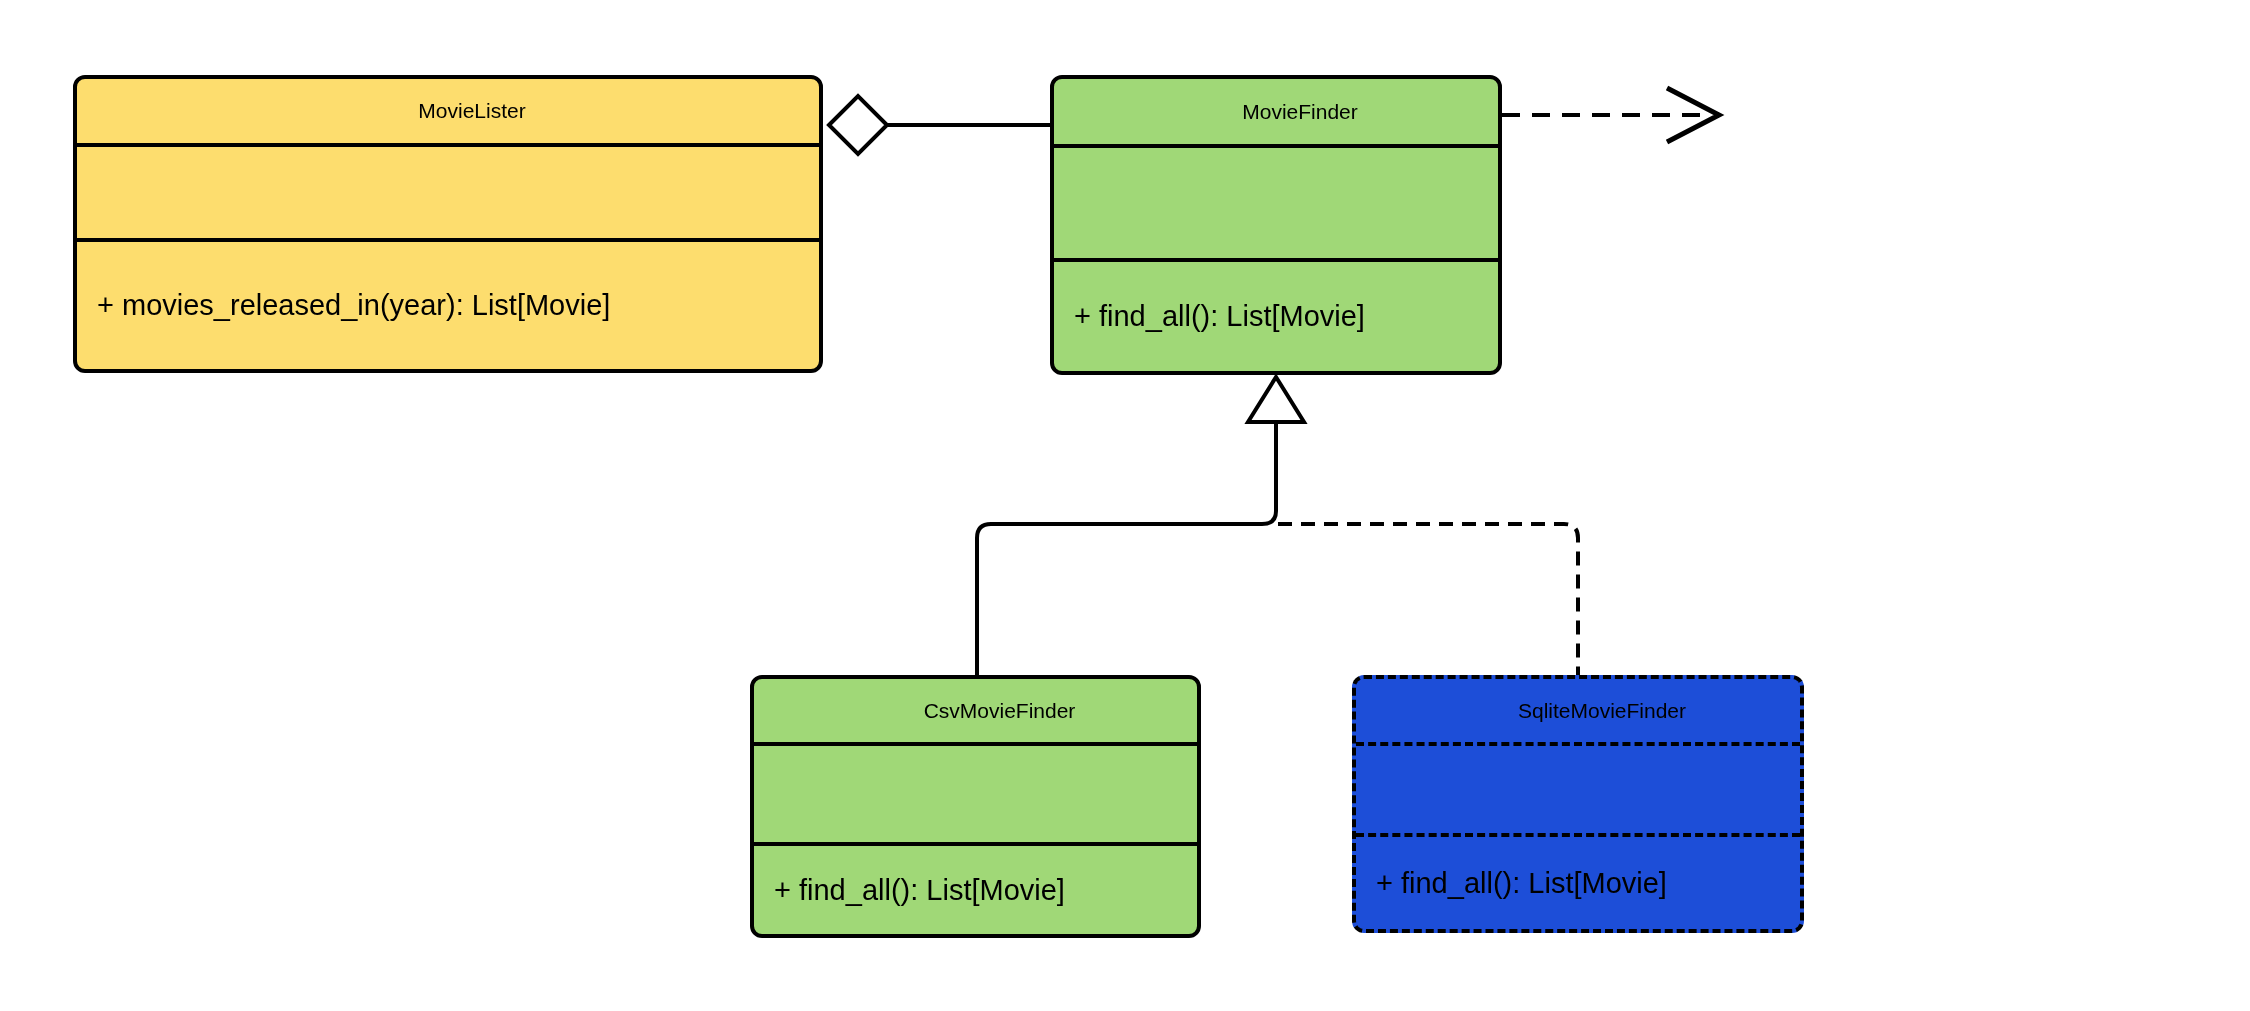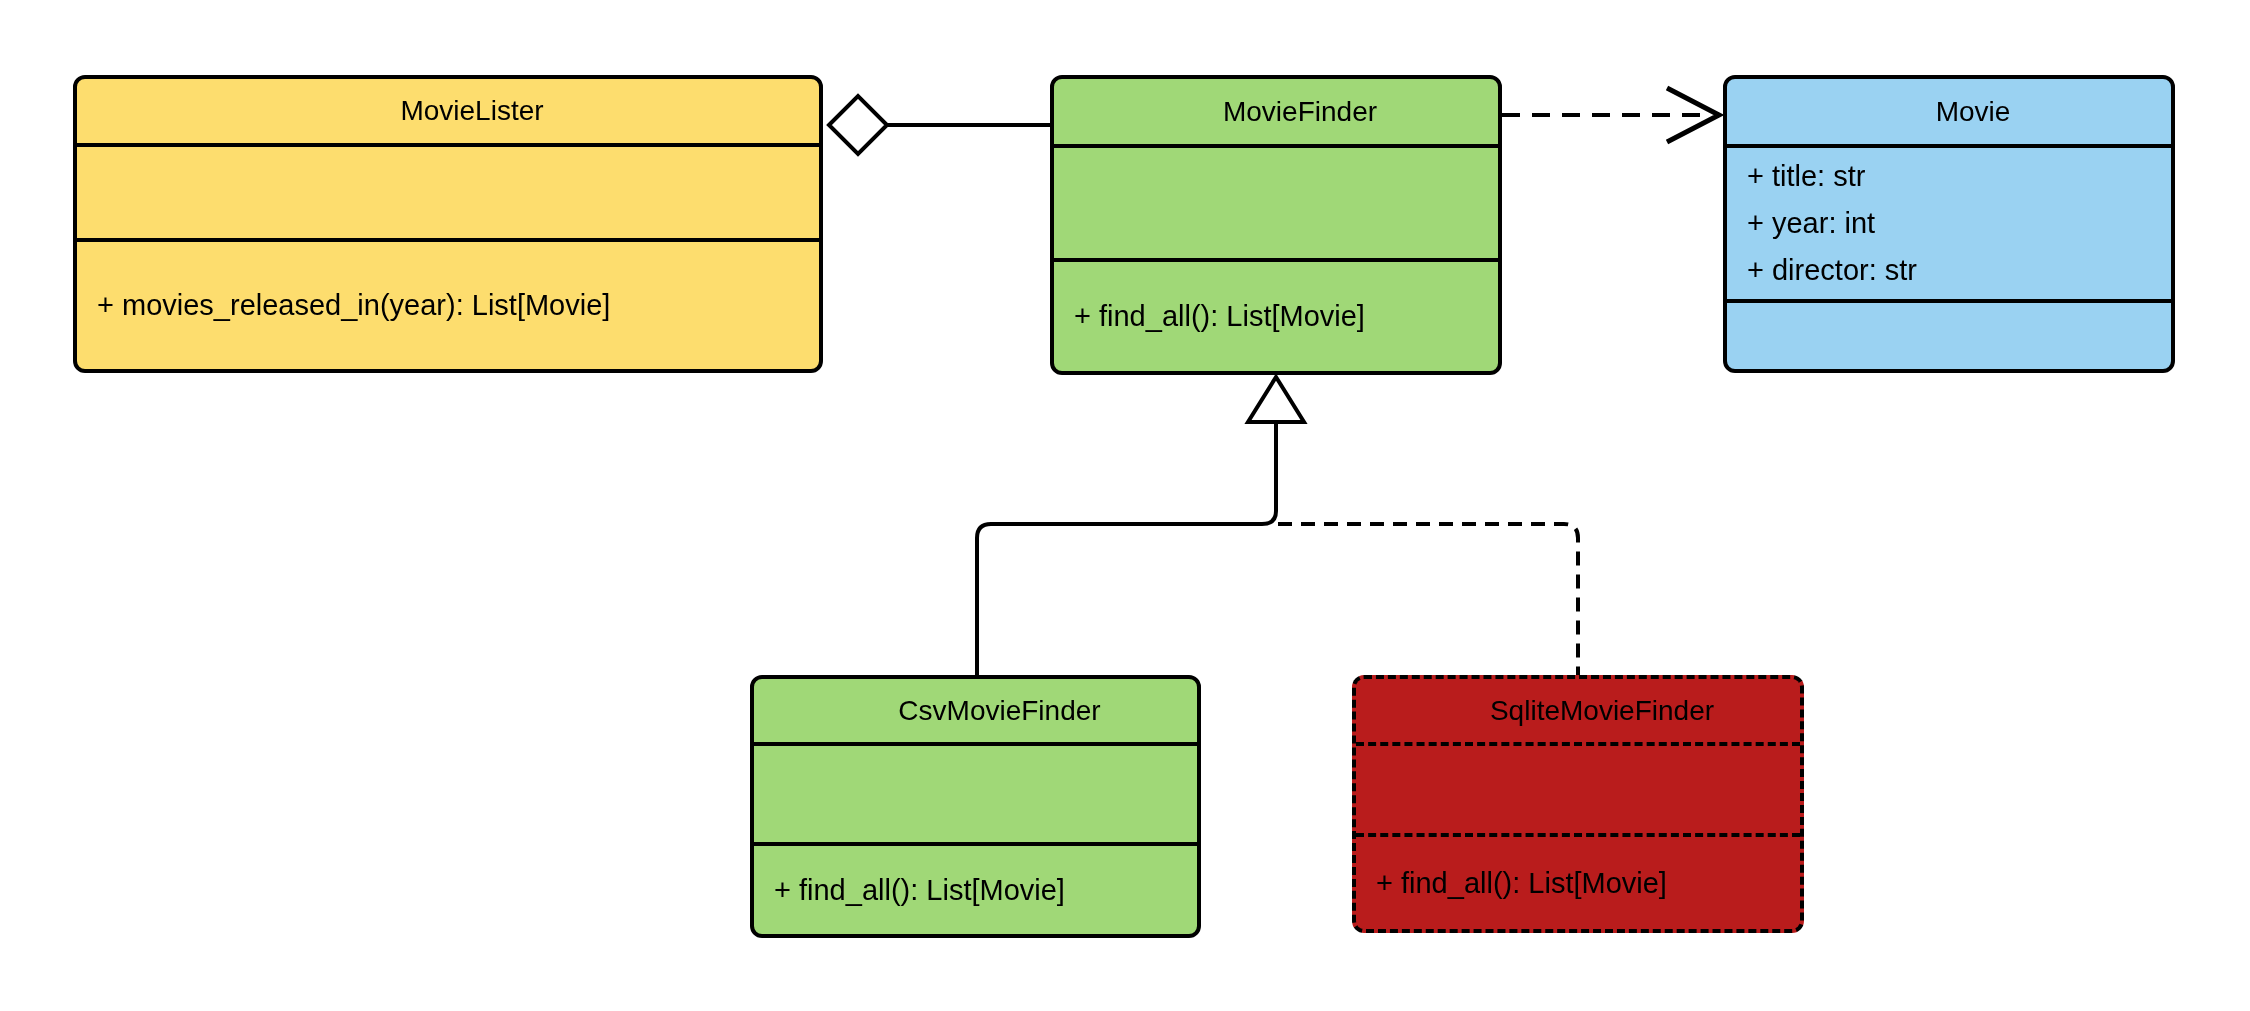--- a/index.html
+++ b/index.html
@@ -35,21 +35,21 @@
   }
   .cmp {
     box-sizing: border-box;
     flex: 0 0 auto;
     display: flex;
     flex-direction: column;
     justify-content: center;
   }
   .cmp.title {
     align-items: center;
-    font-size: 28px;
+    font-size: 21px;
     text-align: center;
     padding-left: 48px;
   }
   .cmp.body {
     border-top: 4px solid #000000;
     align-items: flex-start;
     padding-left: 20px;
     padding-right: 8px;
     font-size: 29px;
     line-height: 47px;
@@ -91,39 +91,30 @@
   </div>
 
   <div class="cls" style="left: 1050px; top: 75px; width: 452px; height: 300px; background-color: rgb(160, 216, 119); justify-content: space-between;">
     <div class="cmp title" style="height:65px;">MovieFinder</div>
     <div class="cmp body" style="height:114px;"></div>
     <div class="cmp body grow">
       <div class="txtline">+ find_all(): List[Movie]</div>
     </div>
   </div>
 
-  <div class="cls" style="left: 1723px; top: 75px; width: 452px; height: 298px; background-color: rgb(154, 210, 242);">
-    <div class="cmp title" style="height:65px;">Movie</div>
-    <div class="cmp body" style="height:155px;">
-      <div class="txtline">+ title: str</div>
-      <div class="txtline">+ year: int</div>
-      <div class="txtline">+ director: str</div>
-    </div>
-    <div class="cmp body grow"></div>
-  </div>
 
   <div class="cls" style="left: 750px; top: 675px; width: 451px; height: 263px; background-color: rgb(160, 216, 119);">
     <div class="cmp title" style="height:63px;">CsvMovieFinder</div>
     <div class="cmp body" style="height:100px;"></div>
     <div class="cmp body grow">
       <div class="txtline">+ find_all(): List[Movie]</div>
     </div>
   </div>
 
-  <div class="cls dashed" style="left: 1352px; top: 675px; width: 452px; height: 258px; background-color: #b91c1c;">
+  <div class="cls dashed" style="left: 1352px; top: 675px; width: 452px; height: 258px; background-color: #1d4ed8;">
     <div class="cmp title" style="height:63px;">SqliteMovieFinder</div>
     <div class="cmp body" style="height:91px;"></div>
     <div class="cmp body grow">
       <div class="txtline">+ find_all(): List[Movie]</div>
     </div>
   </div>
 
 </div>
 
 </body></html>

